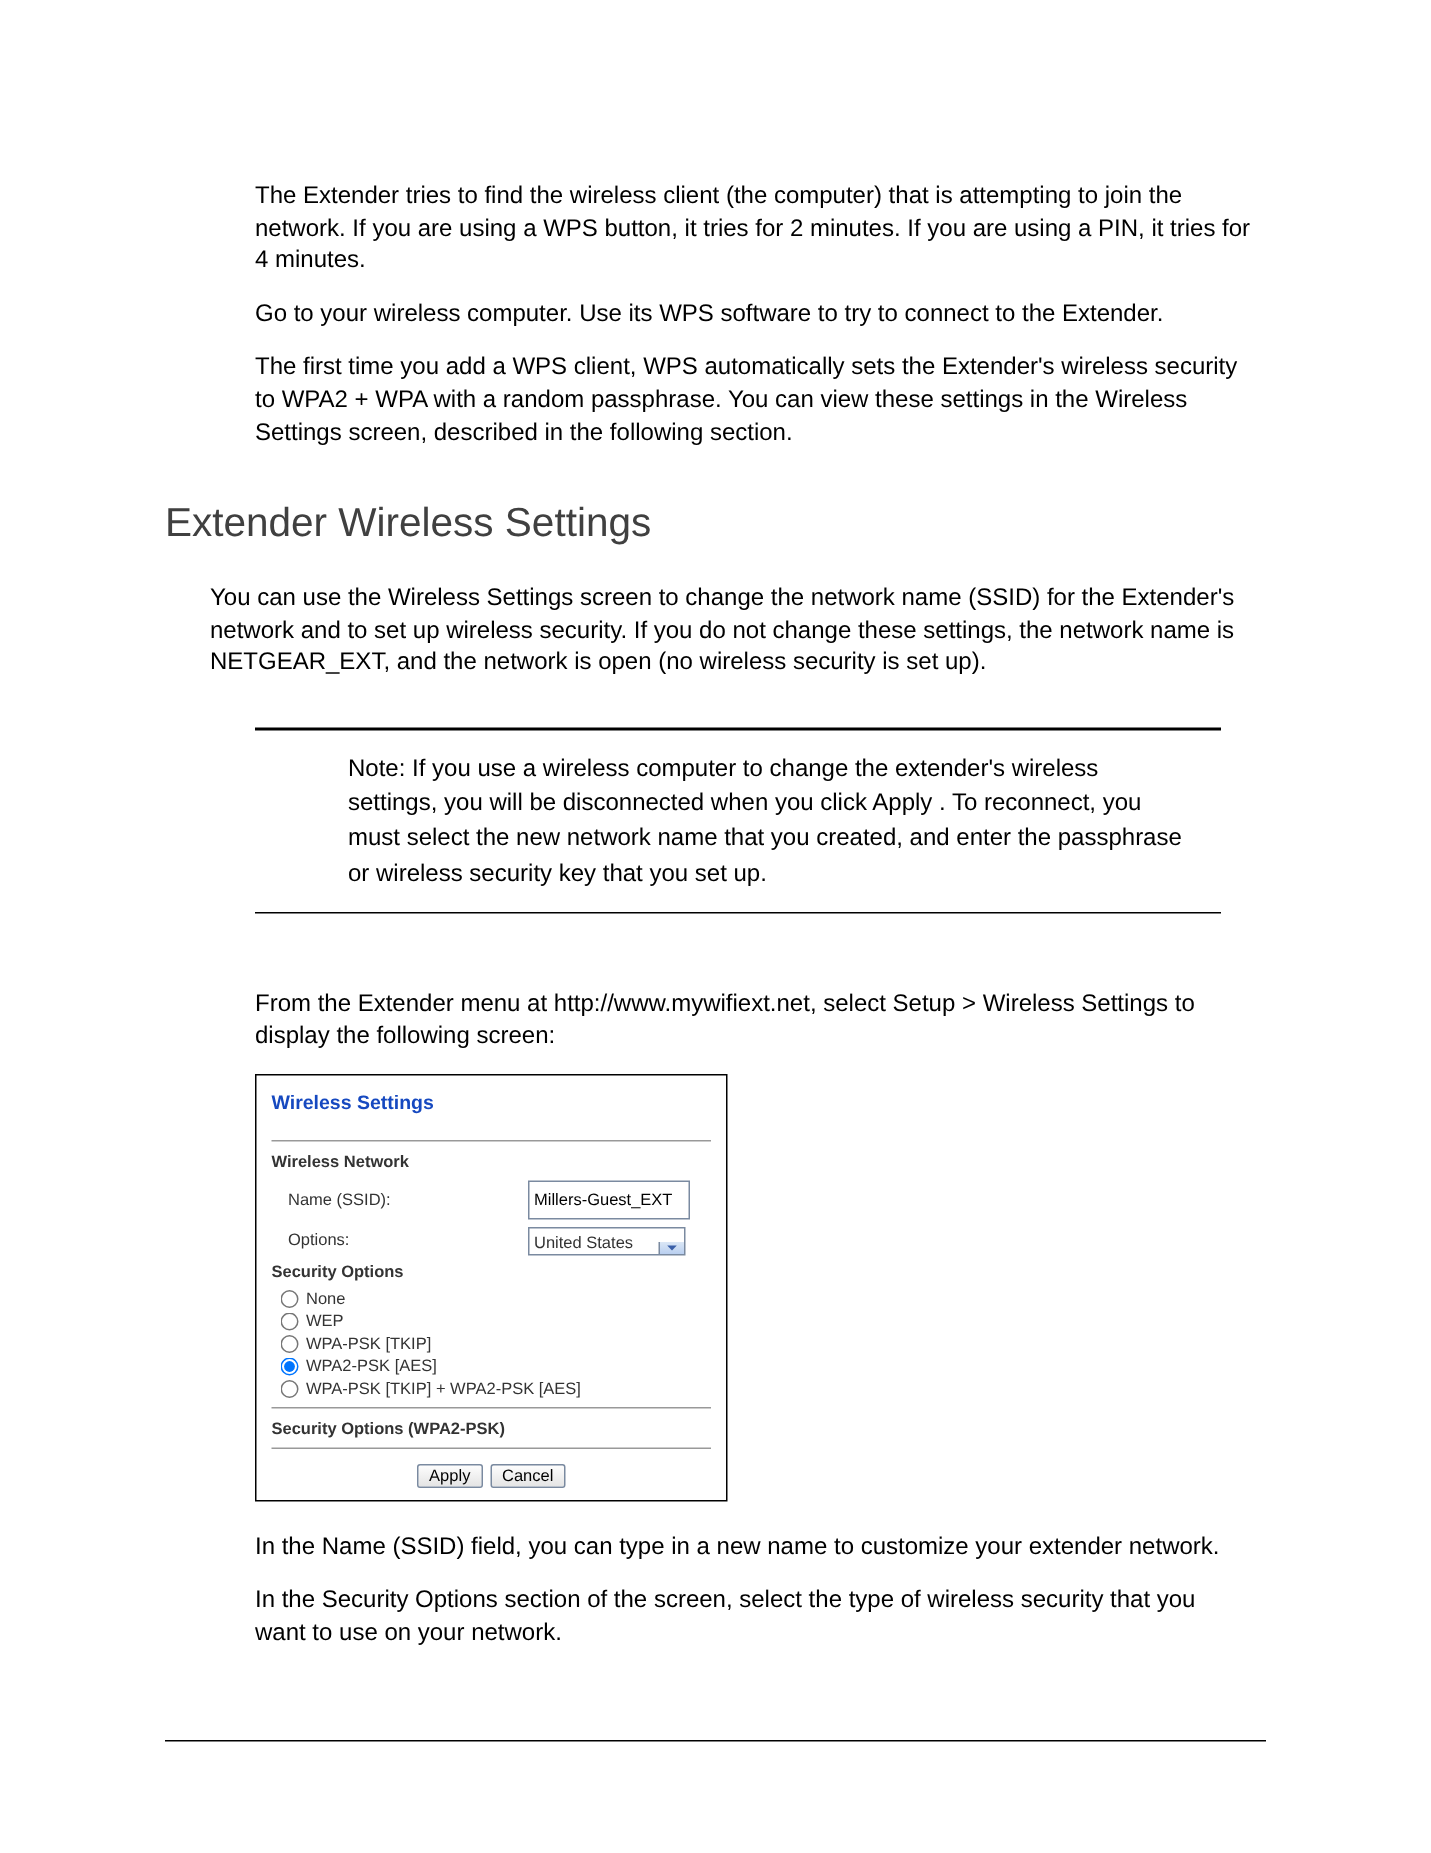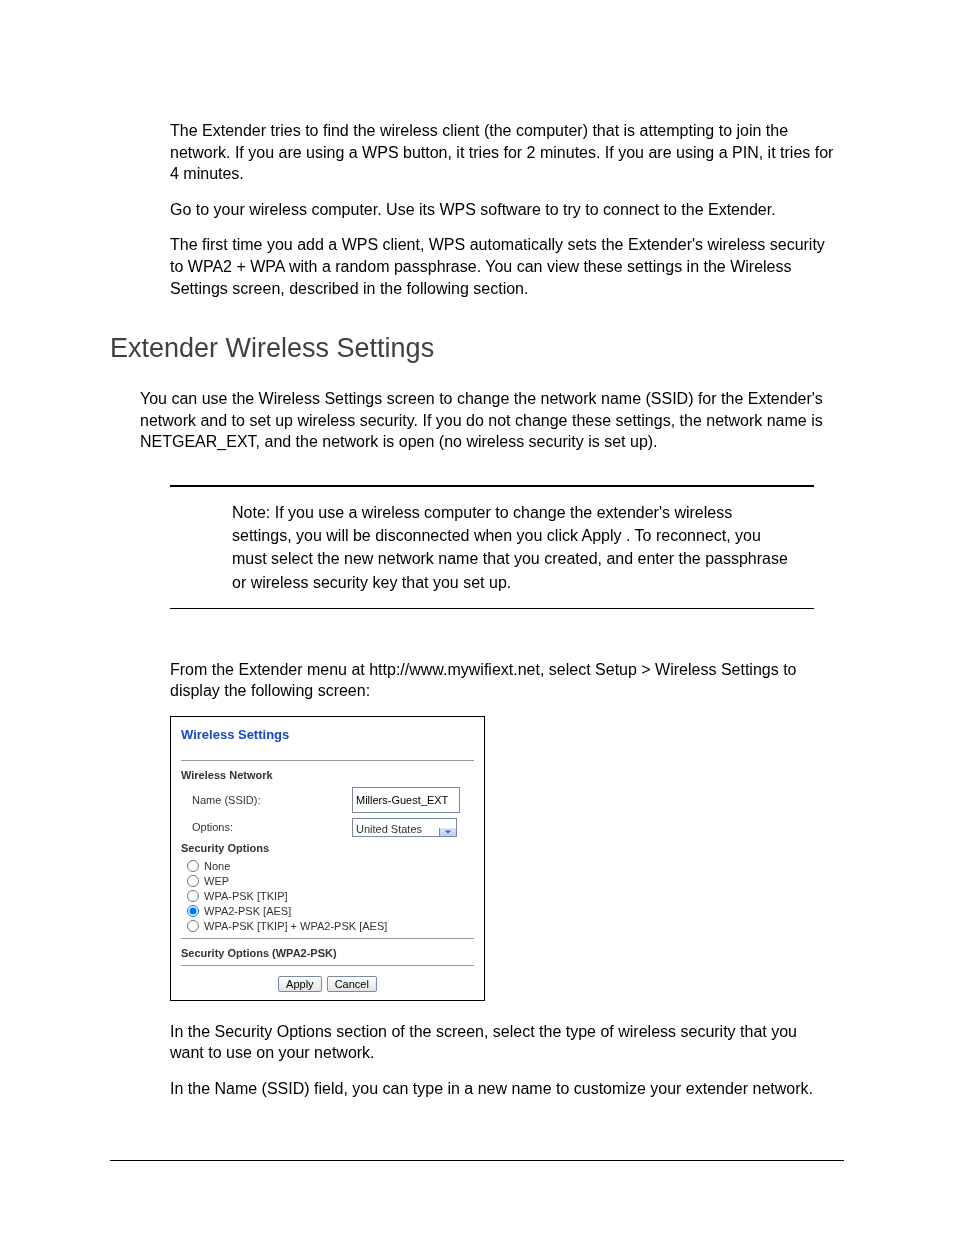--- a/index.html
+++ b/index.html
@@ -237,21 +237,21 @@
       <div class="ss-subhead">Security Options (WPA2-PSK)</div>
       <hr class="hr">
       <div class="btn-row">
         <button class="ui-btn">Apply</button>
         <button class="ui-btn">Cancel</button>
       </div>
     </div>
   </div>
 
   <div class="indent">
-    <p class="body">In the Security Options section of the screen, select the type of wireless security that you want to use on your network.</p>
     <p class="body">
       <span>In the </span><span class="bold-span">Name (SSID)</span><span> field, you can type in a new name to customize your extender network.</span>
     </p>
+    <p class="body">In the Security Options section of the screen, select the type of wireless security that you want to use on your network.</p>
   </div>
 
   <div class="footer-line"></div>
 
 </div>
 
 </body></html>

